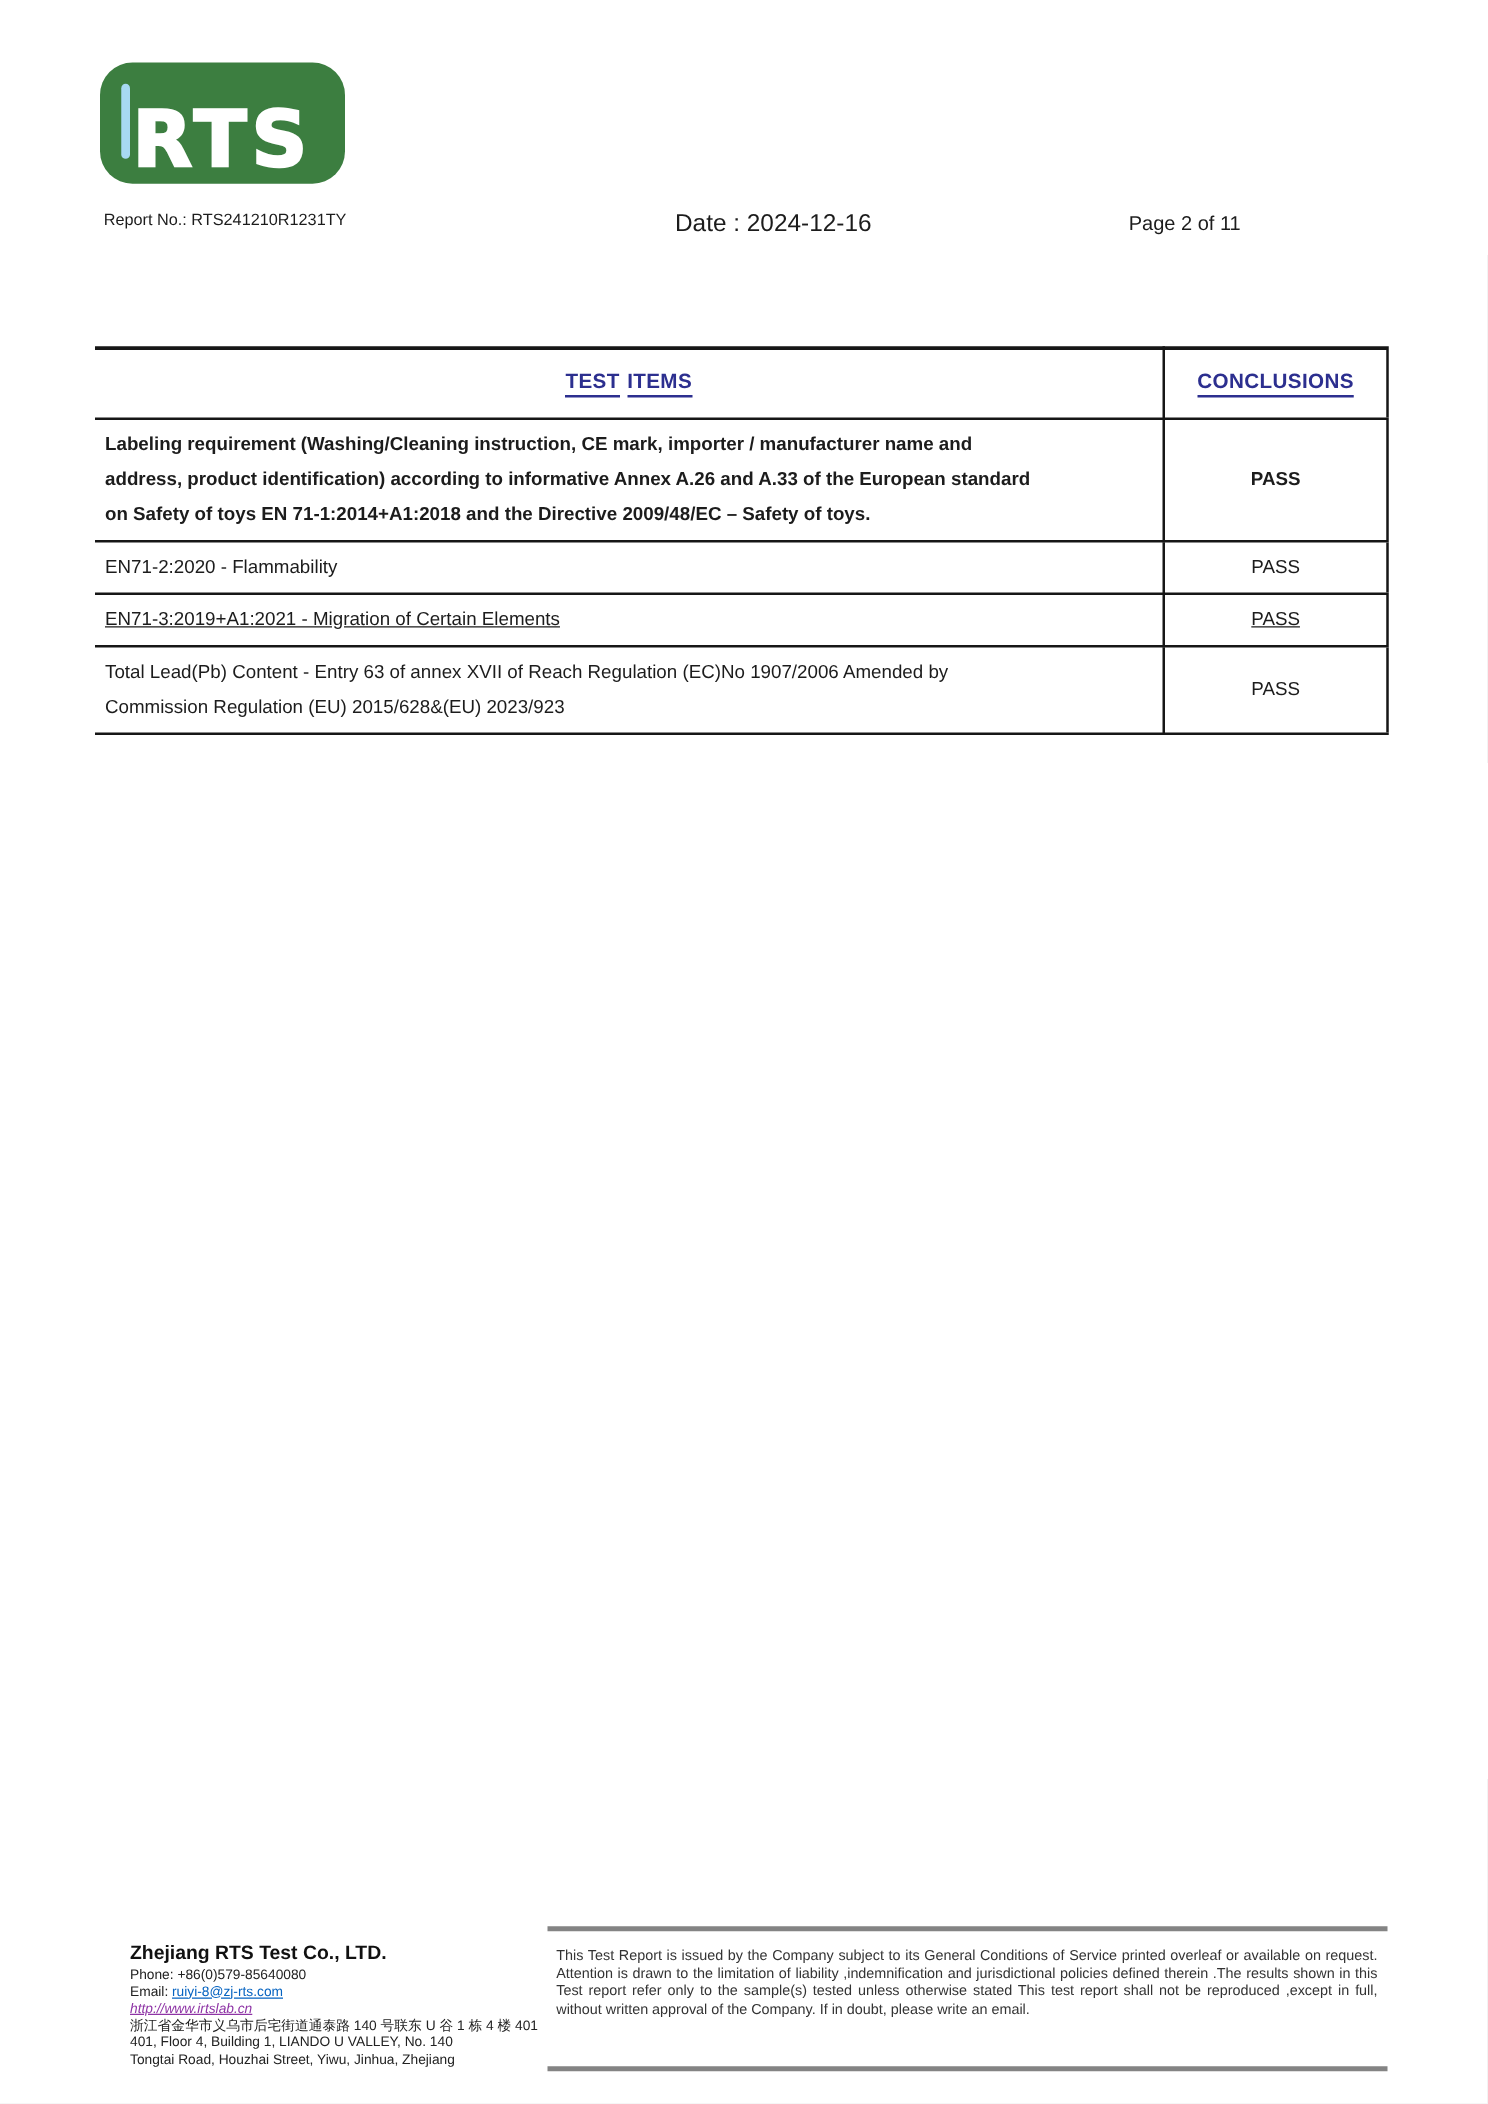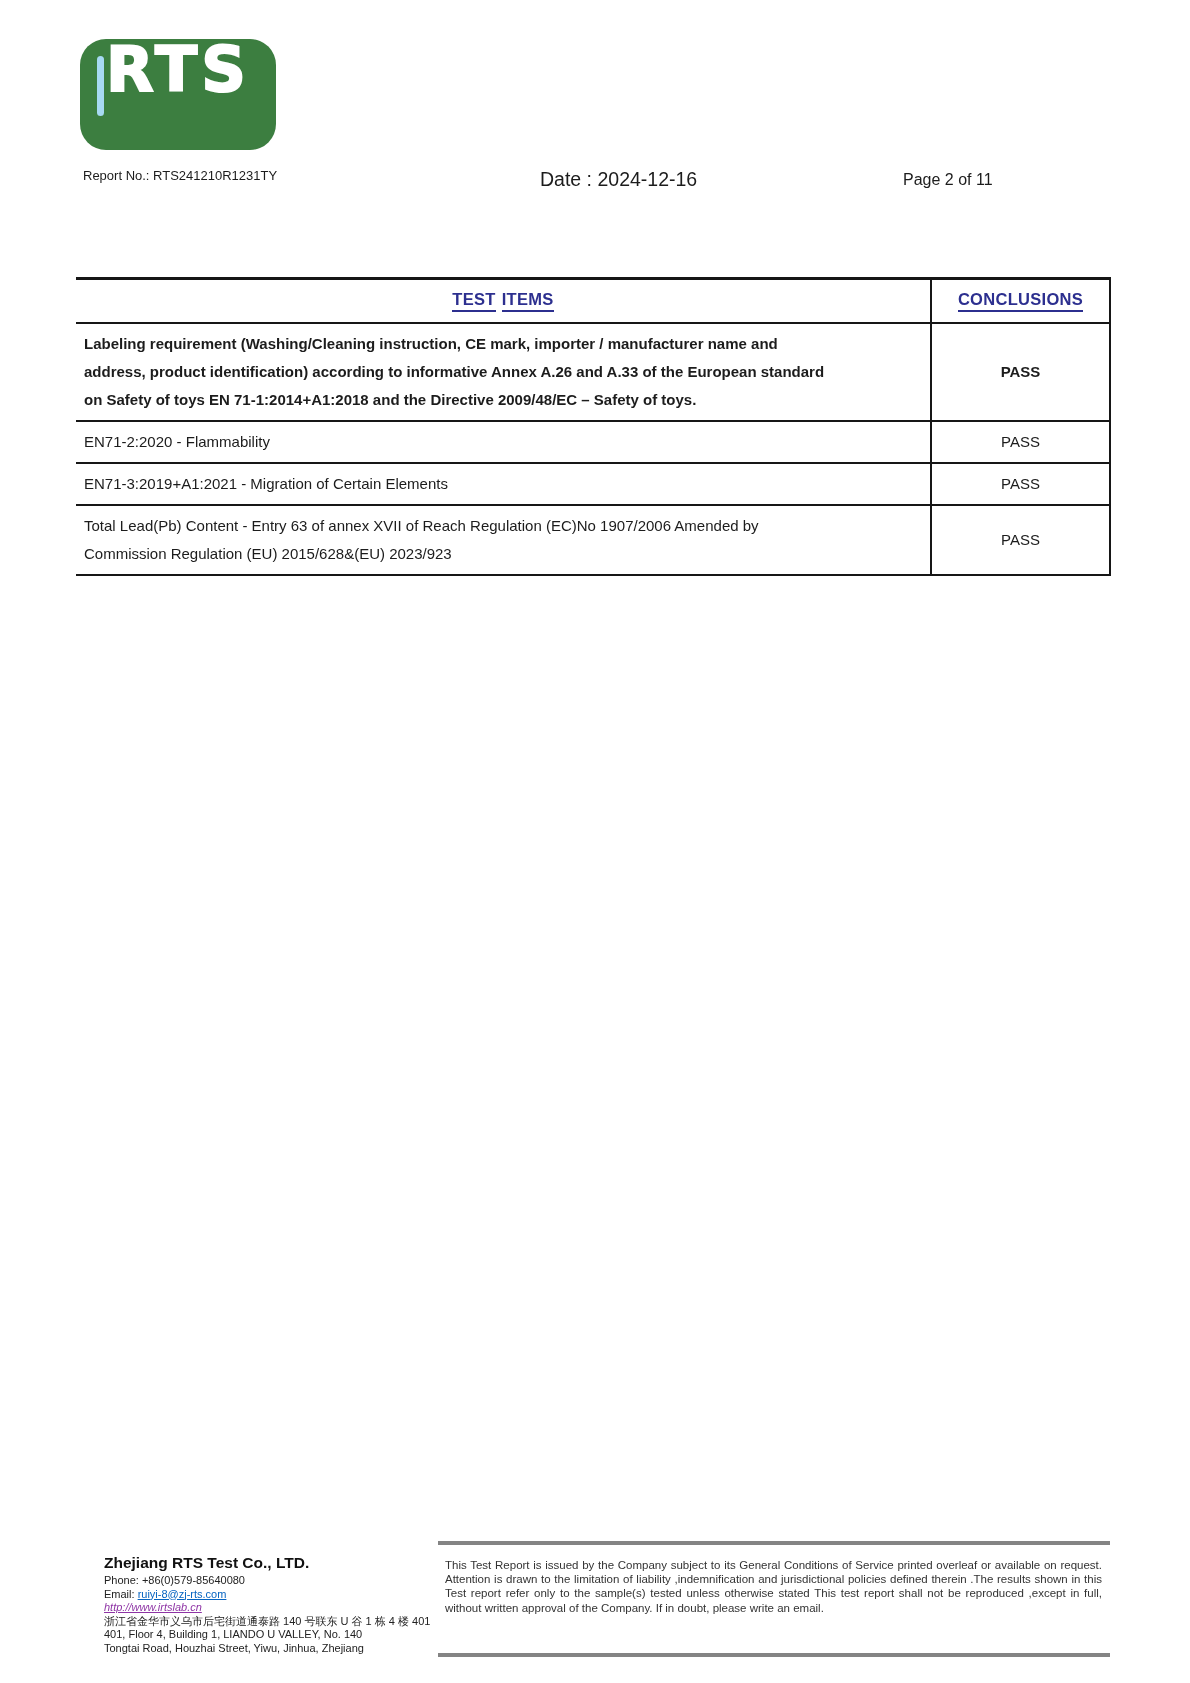--- a/index.html
+++ b/index.html
@@ -9,25 +9,25 @@
     width:1190px; height:1683px;
     background:#ffffff;
     font-family:"Liberation Sans", sans-serif;
     color:#1c1c1c;
     margin:0 auto;
     overflow:hidden;
   }
 
   
   .logo {
-    position:absolute; left:80px; top:39px;
-    width:196px; height:111px;
+    position:absolute; left:80px; top:50px;
+    width:196px; height:97px;
     background:#3c7e40;
     border-radius:26px;
-    display:flex; align-items:flex-start; justify-content:center;
+    display:flex; align-items:flex-end; justify-content:center;
   }
   .logo-accent {
     position:absolute; left:17px; top:17px;
     width:7px; height:60px;
     background:#a7d9f2; border-radius:4px;
   }
   .logo-text {
     color:#ffffff;
     font-family:"DejaVu Sans", sans-serif;
     font-weight:bold;
@@ -54,21 +54,21 @@
   }
   table.results col.c1 { width:855px; }
   table.results col.c2 { width:179px; }
   table.results th, table.results td {
     border-bottom:2px solid #161616;
     vertical-align:middle;
   }
   table.results th:first-child,
   table.results td:first-child { border-right:2px solid #161616; }
   table.results th {
-    height:44px;
+    height:56px;
     font-size:16.5px;
     font-weight:bold;
     color:#2c2f8f;
     text-align:center;
     letter-spacing:0.3px;
   }
   th .uw {
     border-bottom:2px solid #2c2f8f;
     padding-bottom:1px;
     display:inline-block;
@@ -81,21 +81,21 @@
     white-space:pre-line;
     text-align:left;
   }
   td.pass {
     text-align:center;
     font-size:15px;
   }
   tr.r-h1 td { height:36px; }
   tr.r-h2 td { height:86px;font-weight:bold; }
   tr.r-h3 td { height:34px; }
-  tr.r-h4 td { height:35px; }
+  tr.r-h4 td { height:35px;text-decoration:underline; }
   tr.r-h5 td { height:57px; }
 
   
   .footer-left { position:absolute; left:104px; top:1553px; width:330px; font-size:11px; line-height:13.5px; color:#222; }
   .footer-company { font-size:15.5px; font-weight:bold; color:#111; line-height:19px; margin-bottom:2px; }
   .footer-left a { text-decoration:underline; }
   a.email-link   { color:#0563c1; }
   a.website-link { color:#8e34a5; display:inline-block;font-style:italic; }
 
   .rule { position:absolute; left:438px; width:672px; height:4px; background:#848484; }

